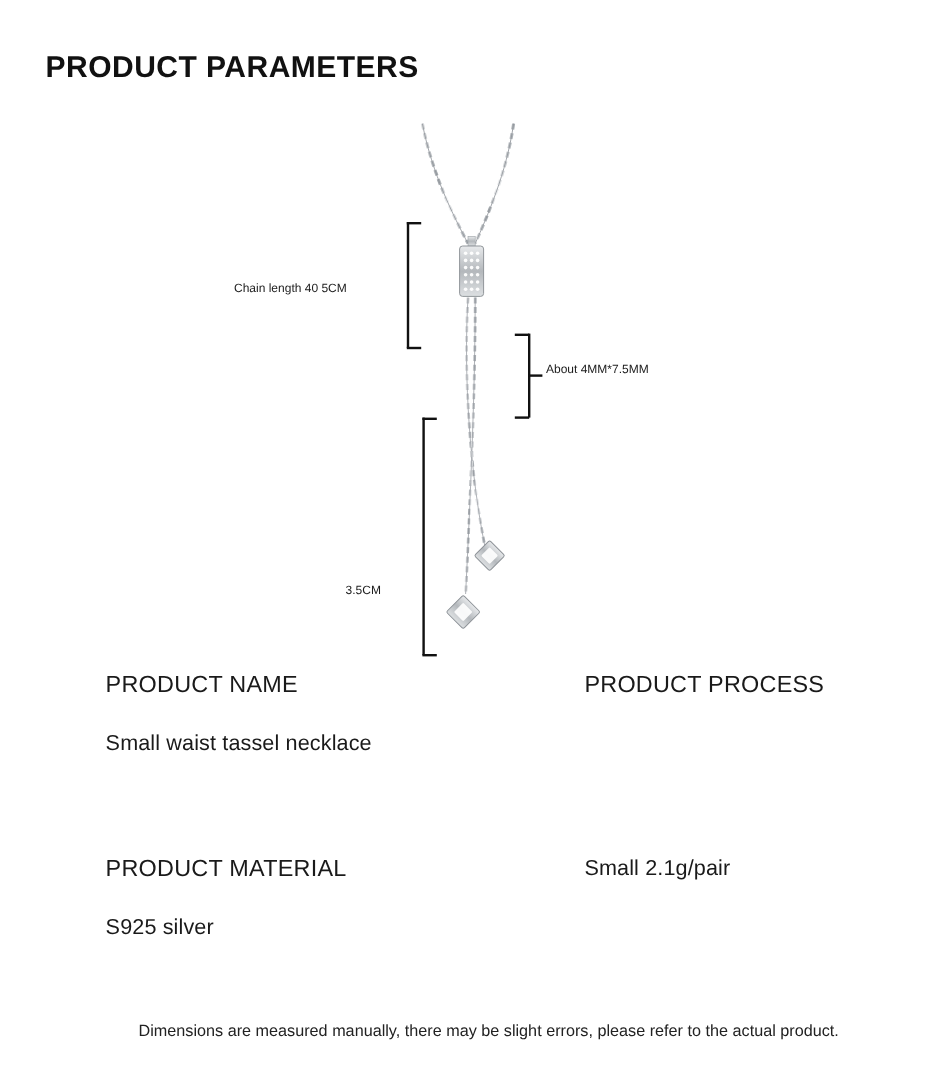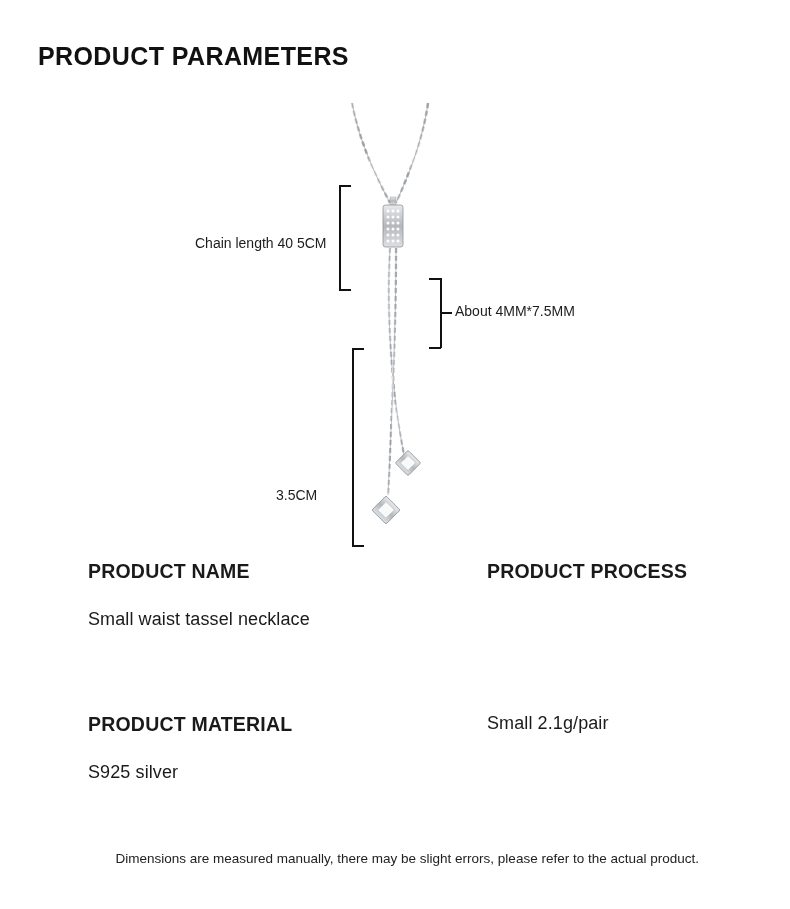--- a/index.html
+++ b/index.html
@@ -46,28 +46,28 @@
     position: absolute;
     left: 330px;
     top: 0;
     width: 130px;
     height: 460px;
   }
 
   
   .dim-label {
     position: absolute;
-    font-size: 14px;
+    font-size: 10px;
     color: #1c1c1c;
     font-family: "Liberation Sans", sans-serif;
     white-space: nowrap;
   }
   .dim-chain-length { left: 195px; top: 150px; }
   .dim-pendant     { left: 455px; top: 218px; }
-  .dim-drop        { left: 276px; top: 402px; font-size: 14px; }
+  .dim-drop        { left: 288px; top: 402px; font-size: 10px; }
 
   
   .bracket {
     position: absolute;
     background: #111;
   }
 
   
   .specs {
     position: absolute;
@@ -76,21 +76,21 @@
     width: 790px;
   }
   .spec-cell {
     position: absolute;
   }
   .spec-title {
     font-size: 19.5px;
     color: #1a1a1a;
     letter-spacing: 0.2px;
     margin-bottom: 26px;
-    font-weight: bold;
+    font-weight: normal;
   }
   .spec-value {
     font-size: 18px;
     color: #1a1a1a;
     letter-spacing: 0.1px;
   }
   .cell-name     { left: 88px;  top: 12px; }
   .cell-process  { left: 487px; top: 12px; }
   .cell-material { left: 88px;  top: 165px; }
   .cell-weight   { left: 487px; top: 165px; }

